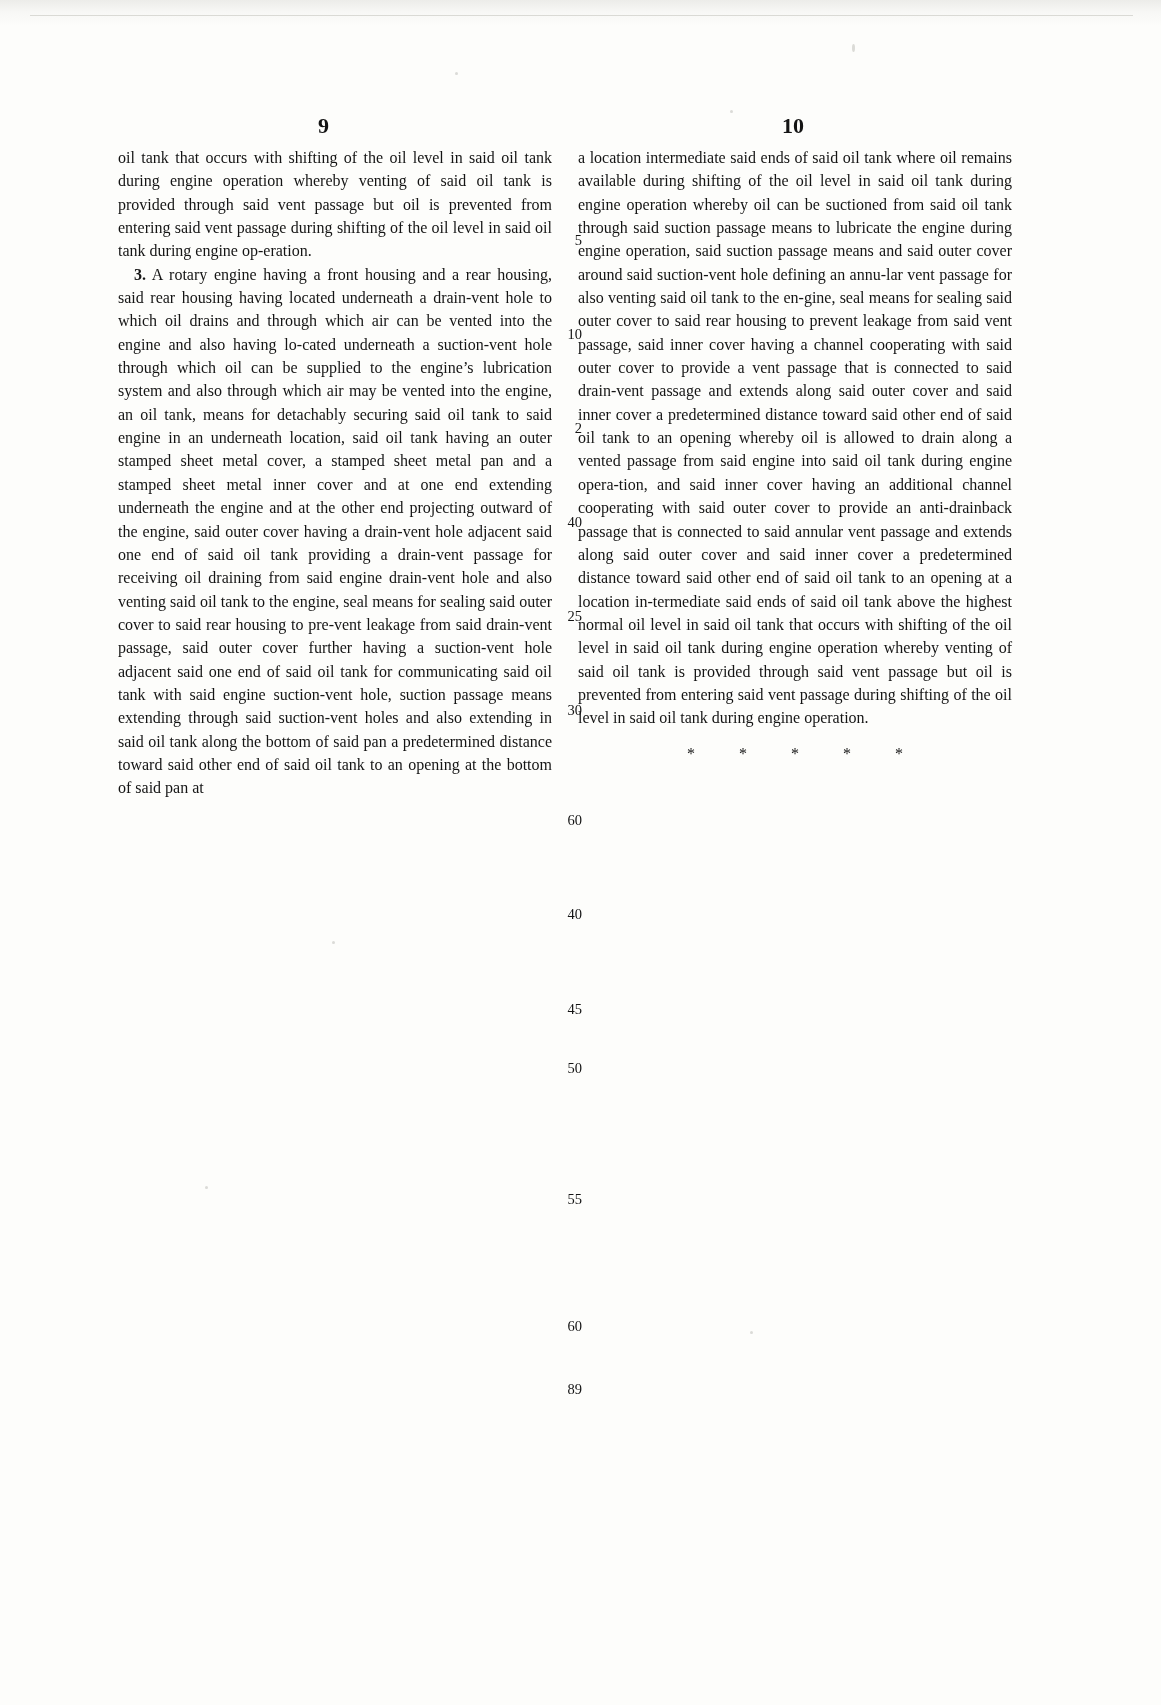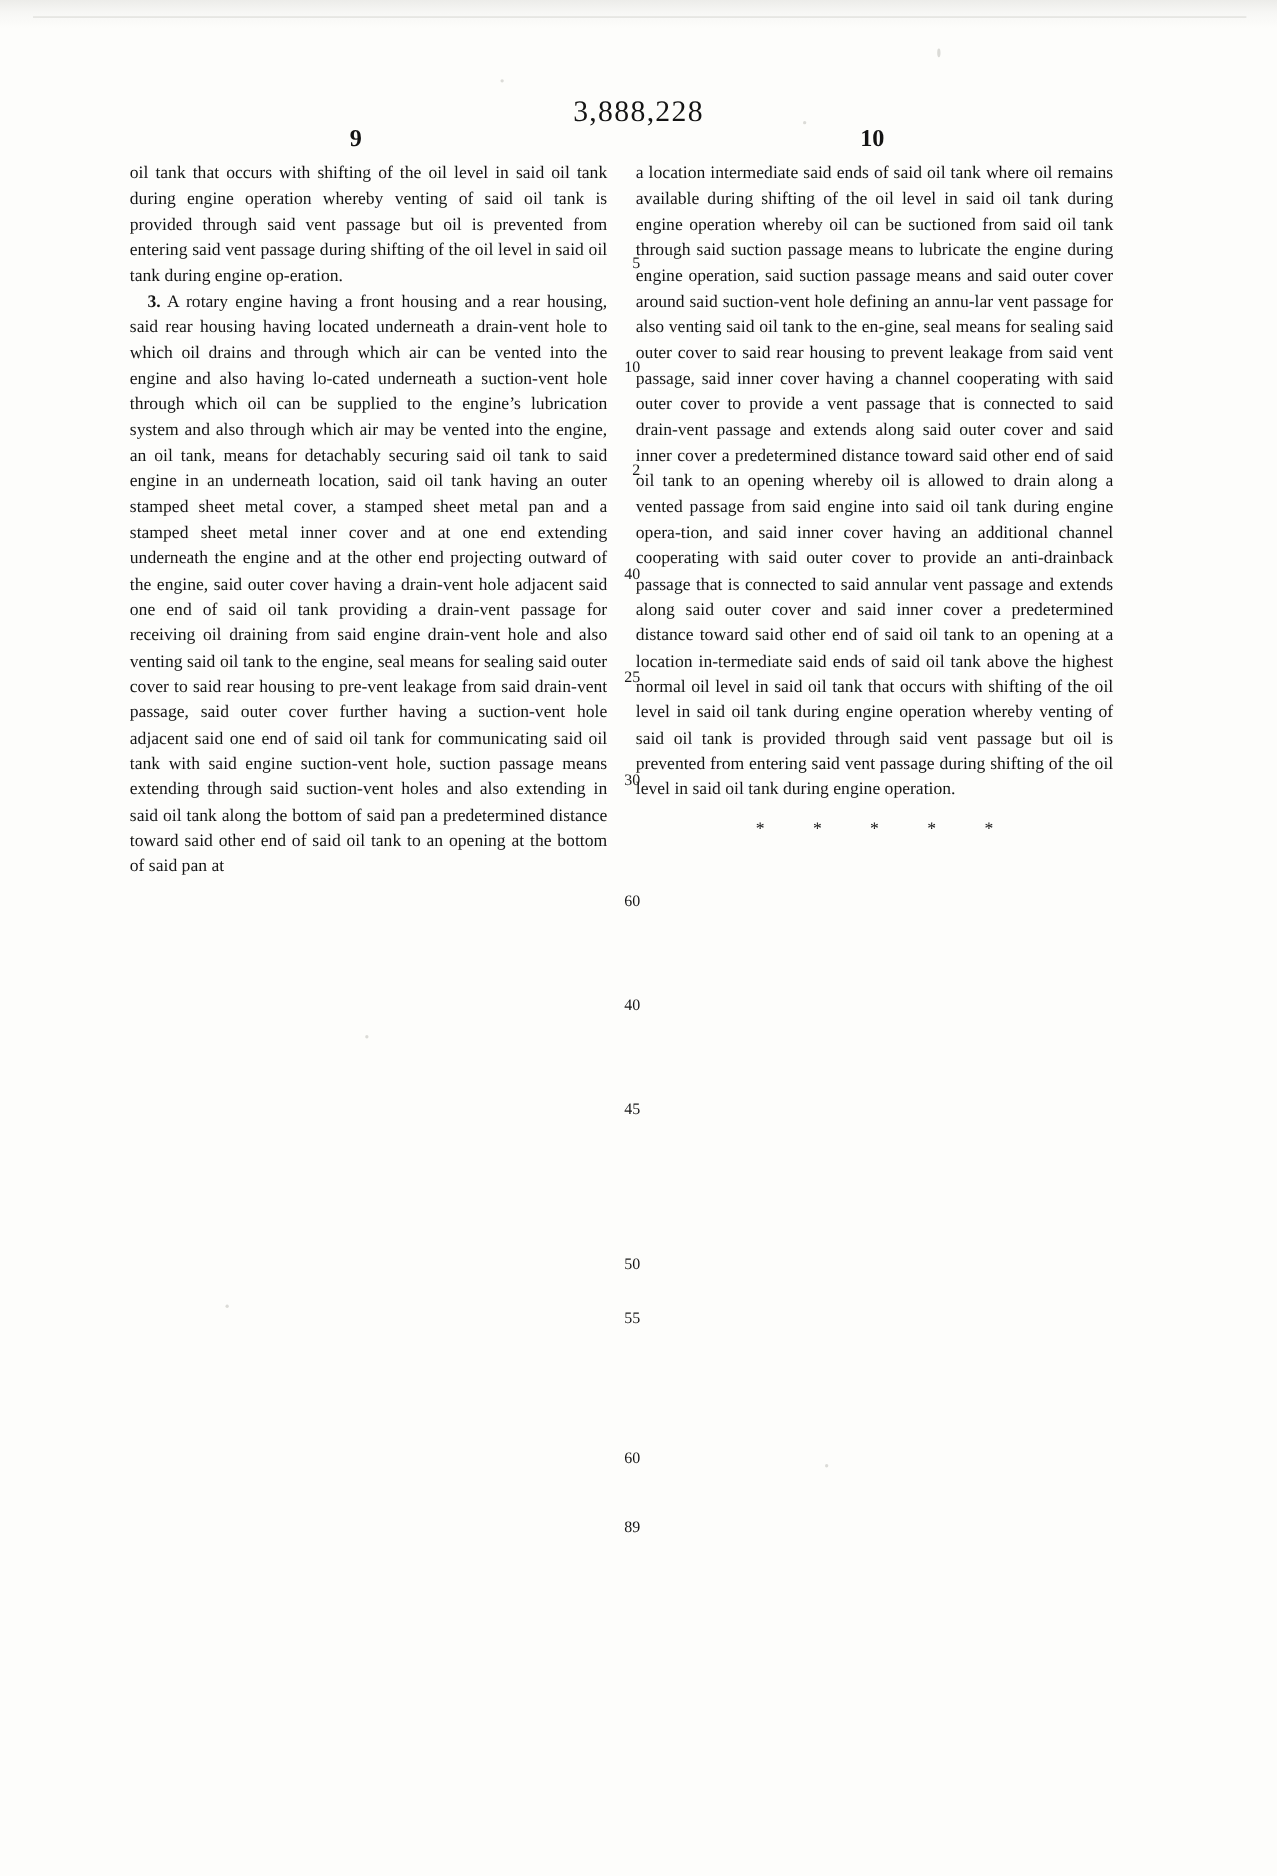--- a/index.html
+++ b/index.html
@@ -115,21 +115,20 @@
 
   <div class="scan-edge-top"></div>
   <div class="scan-rule"></div>
   <div class="scan-speck" style="left:852px; top:44px; width:3px; height:8px;"></div>
   <div class="scan-speck" style="left:455px; top:72px; width:3px; height:3px;"></div>
   <div class="scan-speck" style="left:730px; top:110px; width:3px; height:3px;"></div>
   <div class="scan-speck" style="left:332px; top:941px; width:3px; height:3px;"></div>
   <div class="scan-speck" style="left:750px; top:1331px; width:3px; height:3px;"></div>
   <div class="scan-speck" style="left:205px; top:1186px; width:3px; height:3px;"></div>
 
-  <div class="patent-number">3,888,228</div>
 
   <div class="col-num left">9</div>
 
   <div class="col-num right">10</div>
 
   <div class="col left">
     <p>oil tank that occurs with shifting of the oil level in said oil tank during engine operation whereby venting of said oil tank is provided through said vent passage but oil is prevented from entering said vent passage during shifting of the oil level in said oil tank during engine op-eration.</p>
     <p class="indent"><span class="claim-no">3.</span><span> A rotary engine having a front housing and a rear housing, said rear housing having located underneath a drain-vent hole to which oil drains and through which air can be vented into the engine and also having lo-cated underneath a suction-vent hole through which oil can be supplied to the engine’s lubrication system and also through which air may be vented into the engine, an oil tank, means for detachably securing said oil tank to said engine in an underneath location, said oil tank having an outer stamped sheet metal cover, a stamped sheet metal pan and a stamped sheet metal inner cover and at one end extending underneath the engine and at the other end projecting outward of the engine, said outer cover having a drain-vent hole adjacent said one end of said oil tank providing a drain-vent passage for receiving oil draining from said engine drain-vent hole and also venting said oil tank to the engine, seal means for sealing said outer cover to said rear housing to pre-vent leakage from said drain-vent passage, said outer cover further having a suction-vent hole adjacent said one end of said oil tank for communicating said oil tank with said engine suction-vent hole, suction passage means extending through said suction-vent holes and also extending in said oil tank along the bottom of said pan a predetermined distance toward said other end of said oil tank to an opening at the bottom of said pan at</span></p>
   </div>
 
@@ -142,19 +141,19 @@
   <div class="gutter">
       <div class="ln" style="top: 86px;">5</div>
       <div class="ln" style="top: 180px;">10</div>
       <div class="ln" style="top: 274px;">2</div>
       <div class="ln" style="top: 368px;">40</div>
       <div class="ln" style="top: 462px;">25</div>
       <div class="ln" style="top: 556px;">30</div>
       <div class="ln" style="top: 666px;">60</div>
       <div class="ln" style="top: 760px;">40</div>
       <div class="ln" style="top: 855px;">45</div>
-      <div class="ln" style="top: 996px;">50</div>
+      <div class="ln" style="top: 914px;">50</div>
       <div class="ln" style="top: 1045px;">55</div>
       <div class="ln" style="top: 1172px;">60</div>
       <div class="ln" style="top: 1235px;">89</div>
     </div>
 
 </div>
 
 </body></html>

